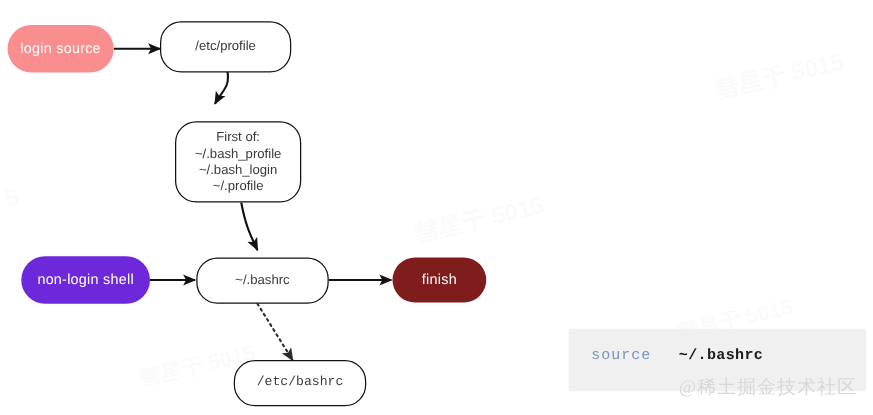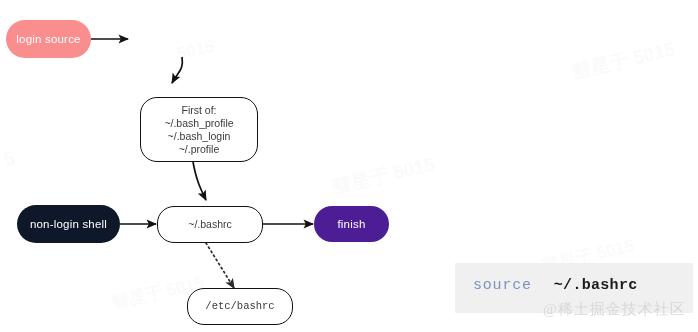--- a/index.html
+++ b/index.html
@@ -82,21 +82,21 @@
   #code-panel {
     position: absolute;
     left: 455px;
     top: 263px;
     width: 238px;
     height: 50px;
     background: #f0f0f0;
     box-sizing: border-box;
     padding: 14px 0 0 18px;
     font-family: "Liberation Mono", monospace;
-    font-size: 15px;
+    font-size: 12px;
   }
   #code-panel .kw {
     color: #7795c0;
     letter-spacing: .8px;
   }
   #code-panel .arg {
     color: #1c1c1c;
     font-weight: 700;
     margin-left: 22px;
     letter-spacing: .3px;
@@ -149,37 +149,40 @@
 
     <path d="M263,224 L313,224" stroke="#121212" stroke-width="1.7" fill="none" marker-end="url(#arrow)"></path>
 
     <path d="M206,243 L234,288" stroke="#2b2b2b" stroke-width="1.7" fill="none" stroke-dasharray="1.6 3.2" stroke-linecap="round" marker-end="url(#arrow-dot)"></path>
   </svg>
 
   <div class="node node-pill" style="left:6px; top:20px; width:85px; height:38px; background:#fa8d8d;">
     <span>login source</span>
   </div>
 
+  <div class="node node-box" style="left:128px; top:17px; width:105px; height:41px;">
+    <span>/etc/profile</span>
+  </div>
 
-  <div class="node node-box" style="left:140px; top:97px; width:118px; height:65px;">
+  <div class="node node-box" style="left:140px; top:97px; width:101px; height:65px;">
     <span class="multi">First of:
 ~/.bash_profile
 ~/.bash_login
 ~/.profile</span>
   </div>
 
-  <div class="node node-pill" style="left:17px; top:205px; width:103px; height:38px; background:#0f172a;">
+  <div class="node node-pill" style="left:17px; top:205px; width:103px; height:38px; background:#6d28d9;">
     <span>non-login shell</span>
   </div>
 
   <div class="node node-box" style="left:157px; top:206px; width:106px; height:37px;">
     <span>~/.bashrc</span>
   </div>
 
-  <div class="node node-pill" style="left:314px; top:206px; width:75px; height:36px; background:#4c1d95;">
+  <div class="node node-pill" style="left:314px; top:206px; width:75px; height:36px; background:#7f1d1d;">
     <span>finish</span>
   </div>
 
   <div class="node node-box" style="left:187px; top:288px; width:106px; height:37px;font-family:Liberation Mono, monospace;">
     <span>/etc/bashrc</span>
   </div>
 
   <div id="code-panel">
     <span class="kw">source</span><span class="arg">~/.bashrc</span>
   </div>

